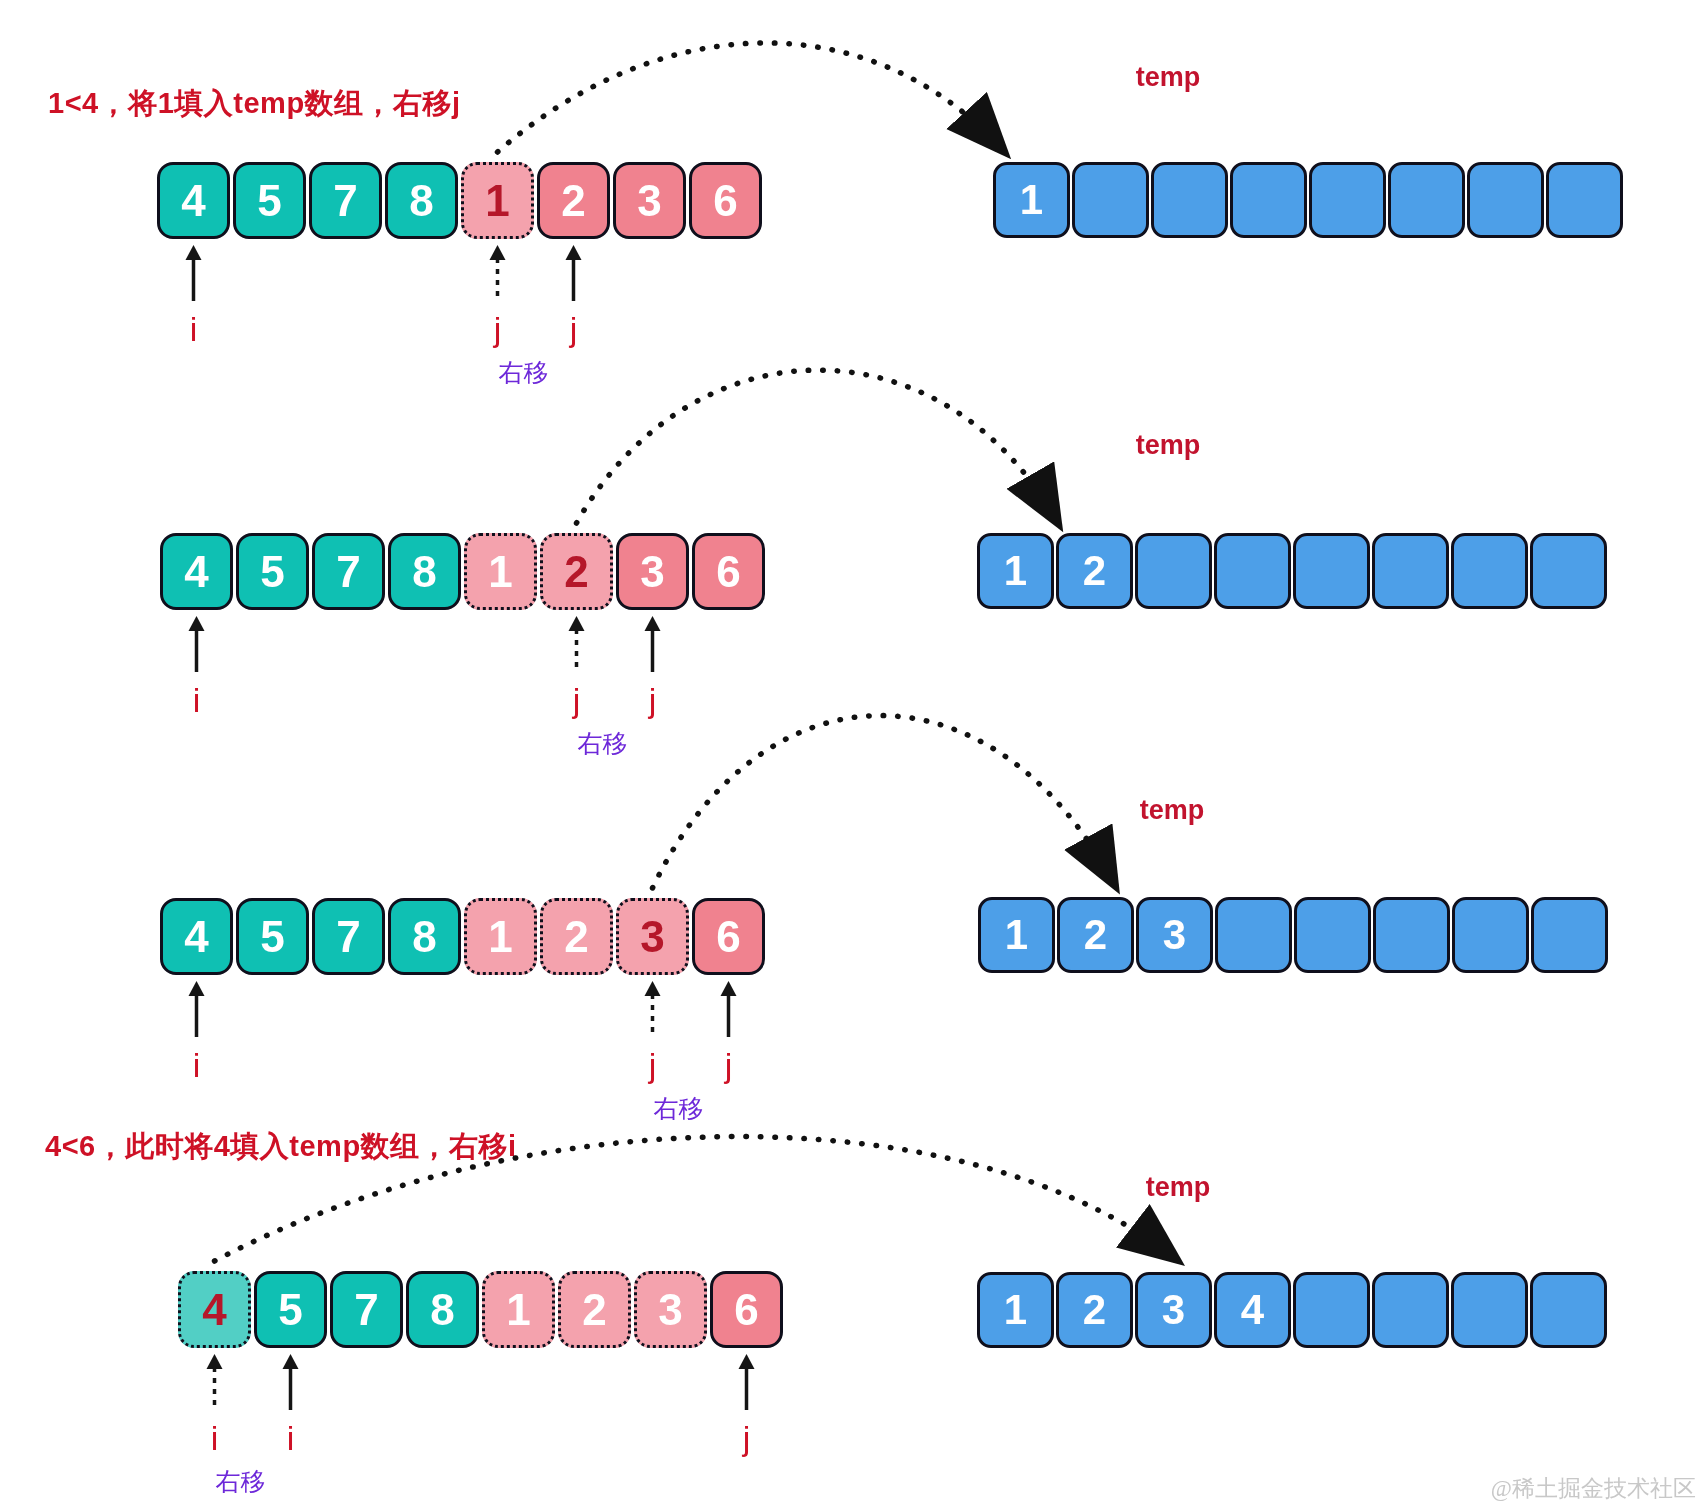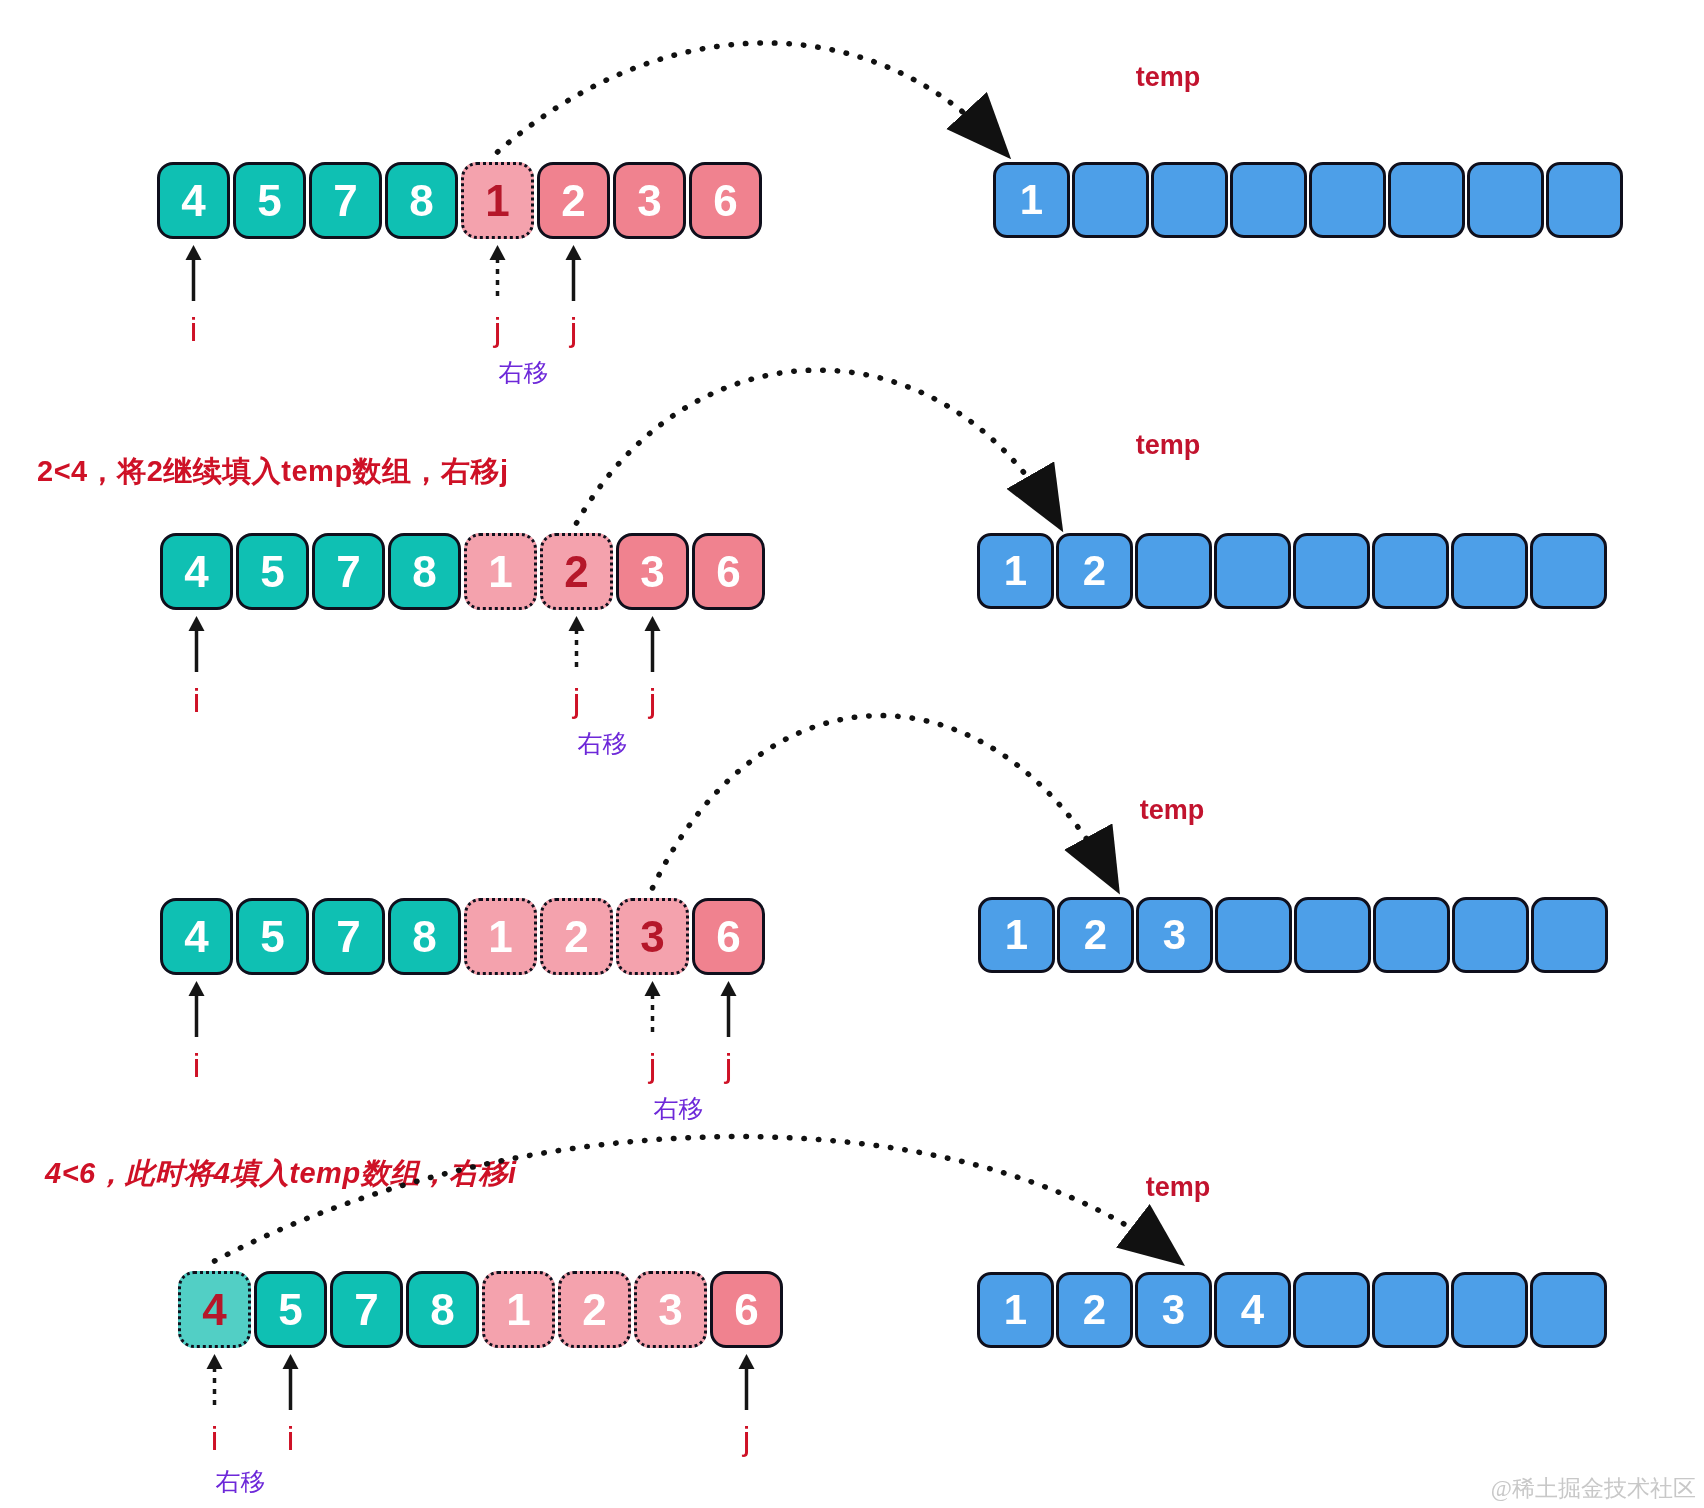--- a/index.html
+++ b/index.html
@@ -45,20 +45,21 @@
     position:absolute;right:8px;bottom:4px;font-size:23px;color:#c8c8c8;
     font-family:"Liberation Serif","DejaVu Serif",serif;white-space:nowrap;
   }
   svg.overlay{position:absolute;left:0;top:0;pointer-events:none;}
 </style>
 </head>
 <body>
 
 <div id="canvas">
   <div class="watermark">@稀土掘金技术社区</div>
+<div class="caption" style="left: 48px; top: 84px;">1&lt;4，将1填入temp数组，右移j</div>
     <div class="cell k-teal" style="left: 157px; top: 162px;">4</div>
     <div class="cell k-teal" style="left: 233px; top: 162px;">5</div>
     <div class="cell k-teal" style="left: 309px; top: 162px;">7</div>
     <div class="cell k-teal" style="left: 385px; top: 162px;">8</div>
     <div class="cell k-pink-active red-digit" style="left: 461px; top: 162px;">1</div>
     <div class="cell k-pink" style="left: 537px; top: 162px;">2</div>
     <div class="cell k-pink" style="left: 613px; top: 162px;">3</div>
     <div class="cell k-pink" style="left: 689px; top: 162px;">6</div>
     <div class="temp-label" style="left: 1168px; top: 62px;">temp</div>
     <div class="tcell red-digit" style="left: 993px; top: 162px;">1</div>
@@ -66,21 +67,20 @@
     <div class="tcell" style="left: 1151px; top: 162px;"></div>
     <div class="tcell" style="left: 1230px; top: 162px;"></div>
     <div class="tcell" style="left: 1309px; top: 162px;"></div>
     <div class="tcell" style="left: 1388px; top: 162px;"></div>
     <div class="tcell" style="left: 1467px; top: 162px;"></div>
     <div class="tcell" style="left: 1546px; top: 162px;"></div>
     <div class="ptr-label" style="left: 193.5px; top: 310px;">i</div>
     <div class="ptr-label" style="left: 497.5px; top: 310px;">j</div>
     <div class="shift-label" style="left: 523.5px; top: 356px;">右移</div>
     <div class="ptr-label" style="left: 573.5px; top: 310px;">j</div>
-    <div class="caption" style="left: 37px; top: 452px;">2&lt;4，将2继续填入temp数组，右移j</div>
     <div class="cell k-teal" style="left: 160px; top: 533px;">4</div>
     <div class="cell k-teal" style="left: 236px; top: 533px;">5</div>
     <div class="cell k-teal" style="left: 312px; top: 533px;">7</div>
     <div class="cell k-teal" style="left: 388px; top: 533px;">8</div>
     <div class="cell k-pink-used" style="left: 464px; top: 533px;">1</div>
     <div class="cell k-pink-active red-digit" style="left: 540px; top: 533px;">2</div>
     <div class="cell k-pink" style="left: 616px; top: 533px;">3</div>
     <div class="cell k-pink" style="left: 692px; top: 533px;">6</div>
     <div class="temp-label" style="left: 1168px; top: 430px;">temp</div>
     <div class="tcell" style="left: 977px; top: 533px;">1</div>
@@ -109,21 +109,21 @@
     <div class="tcell red-digit" style="left: 1136px; top: 897px;">3</div>
     <div class="tcell" style="left: 1215px; top: 897px;"></div>
     <div class="tcell" style="left: 1294px; top: 897px;"></div>
     <div class="tcell" style="left: 1373px; top: 897px;"></div>
     <div class="tcell" style="left: 1452px; top: 897px;"></div>
     <div class="tcell" style="left: 1531px; top: 897px;"></div>
     <div class="ptr-label" style="left: 196.5px; top: 1046px;">i</div>
     <div class="ptr-label" style="left: 652.5px; top: 1046px;">j</div>
     <div class="shift-label" style="left: 678.5px; top: 1092px;">右移</div>
     <div class="ptr-label" style="left: 728.5px; top: 1046px;">j</div>
-    <div class="caption" style="left: 45px; top: 1154px; font-style: italic;">4&lt;6，此时将4填入temp数组，右移i</div>
+    <div class="caption" style="left: 45px; top: 1127px;">4&lt;6，此时将4填入temp数组，右移i</div>
     <div class="cell k-teal-active red-digit" style="left: 178px; top: 1271px;">4</div>
     <div class="cell k-teal" style="left: 254px; top: 1271px;">5</div>
     <div class="cell k-teal" style="left: 330px; top: 1271px;">7</div>
     <div class="cell k-teal" style="left: 406px; top: 1271px;">8</div>
     <div class="cell k-pink-used" style="left: 482px; top: 1271px;">1</div>
     <div class="cell k-pink-used" style="left: 558px; top: 1271px;">2</div>
     <div class="cell k-pink-used" style="left: 634px; top: 1271px;">3</div>
     <div class="cell k-pink" style="left: 710px; top: 1271px;">6</div>
     <div class="temp-label" style="left: 1178px; top: 1172px;">temp</div>
     <div class="tcell" style="left: 977px; top: 1272px;">1</div>

